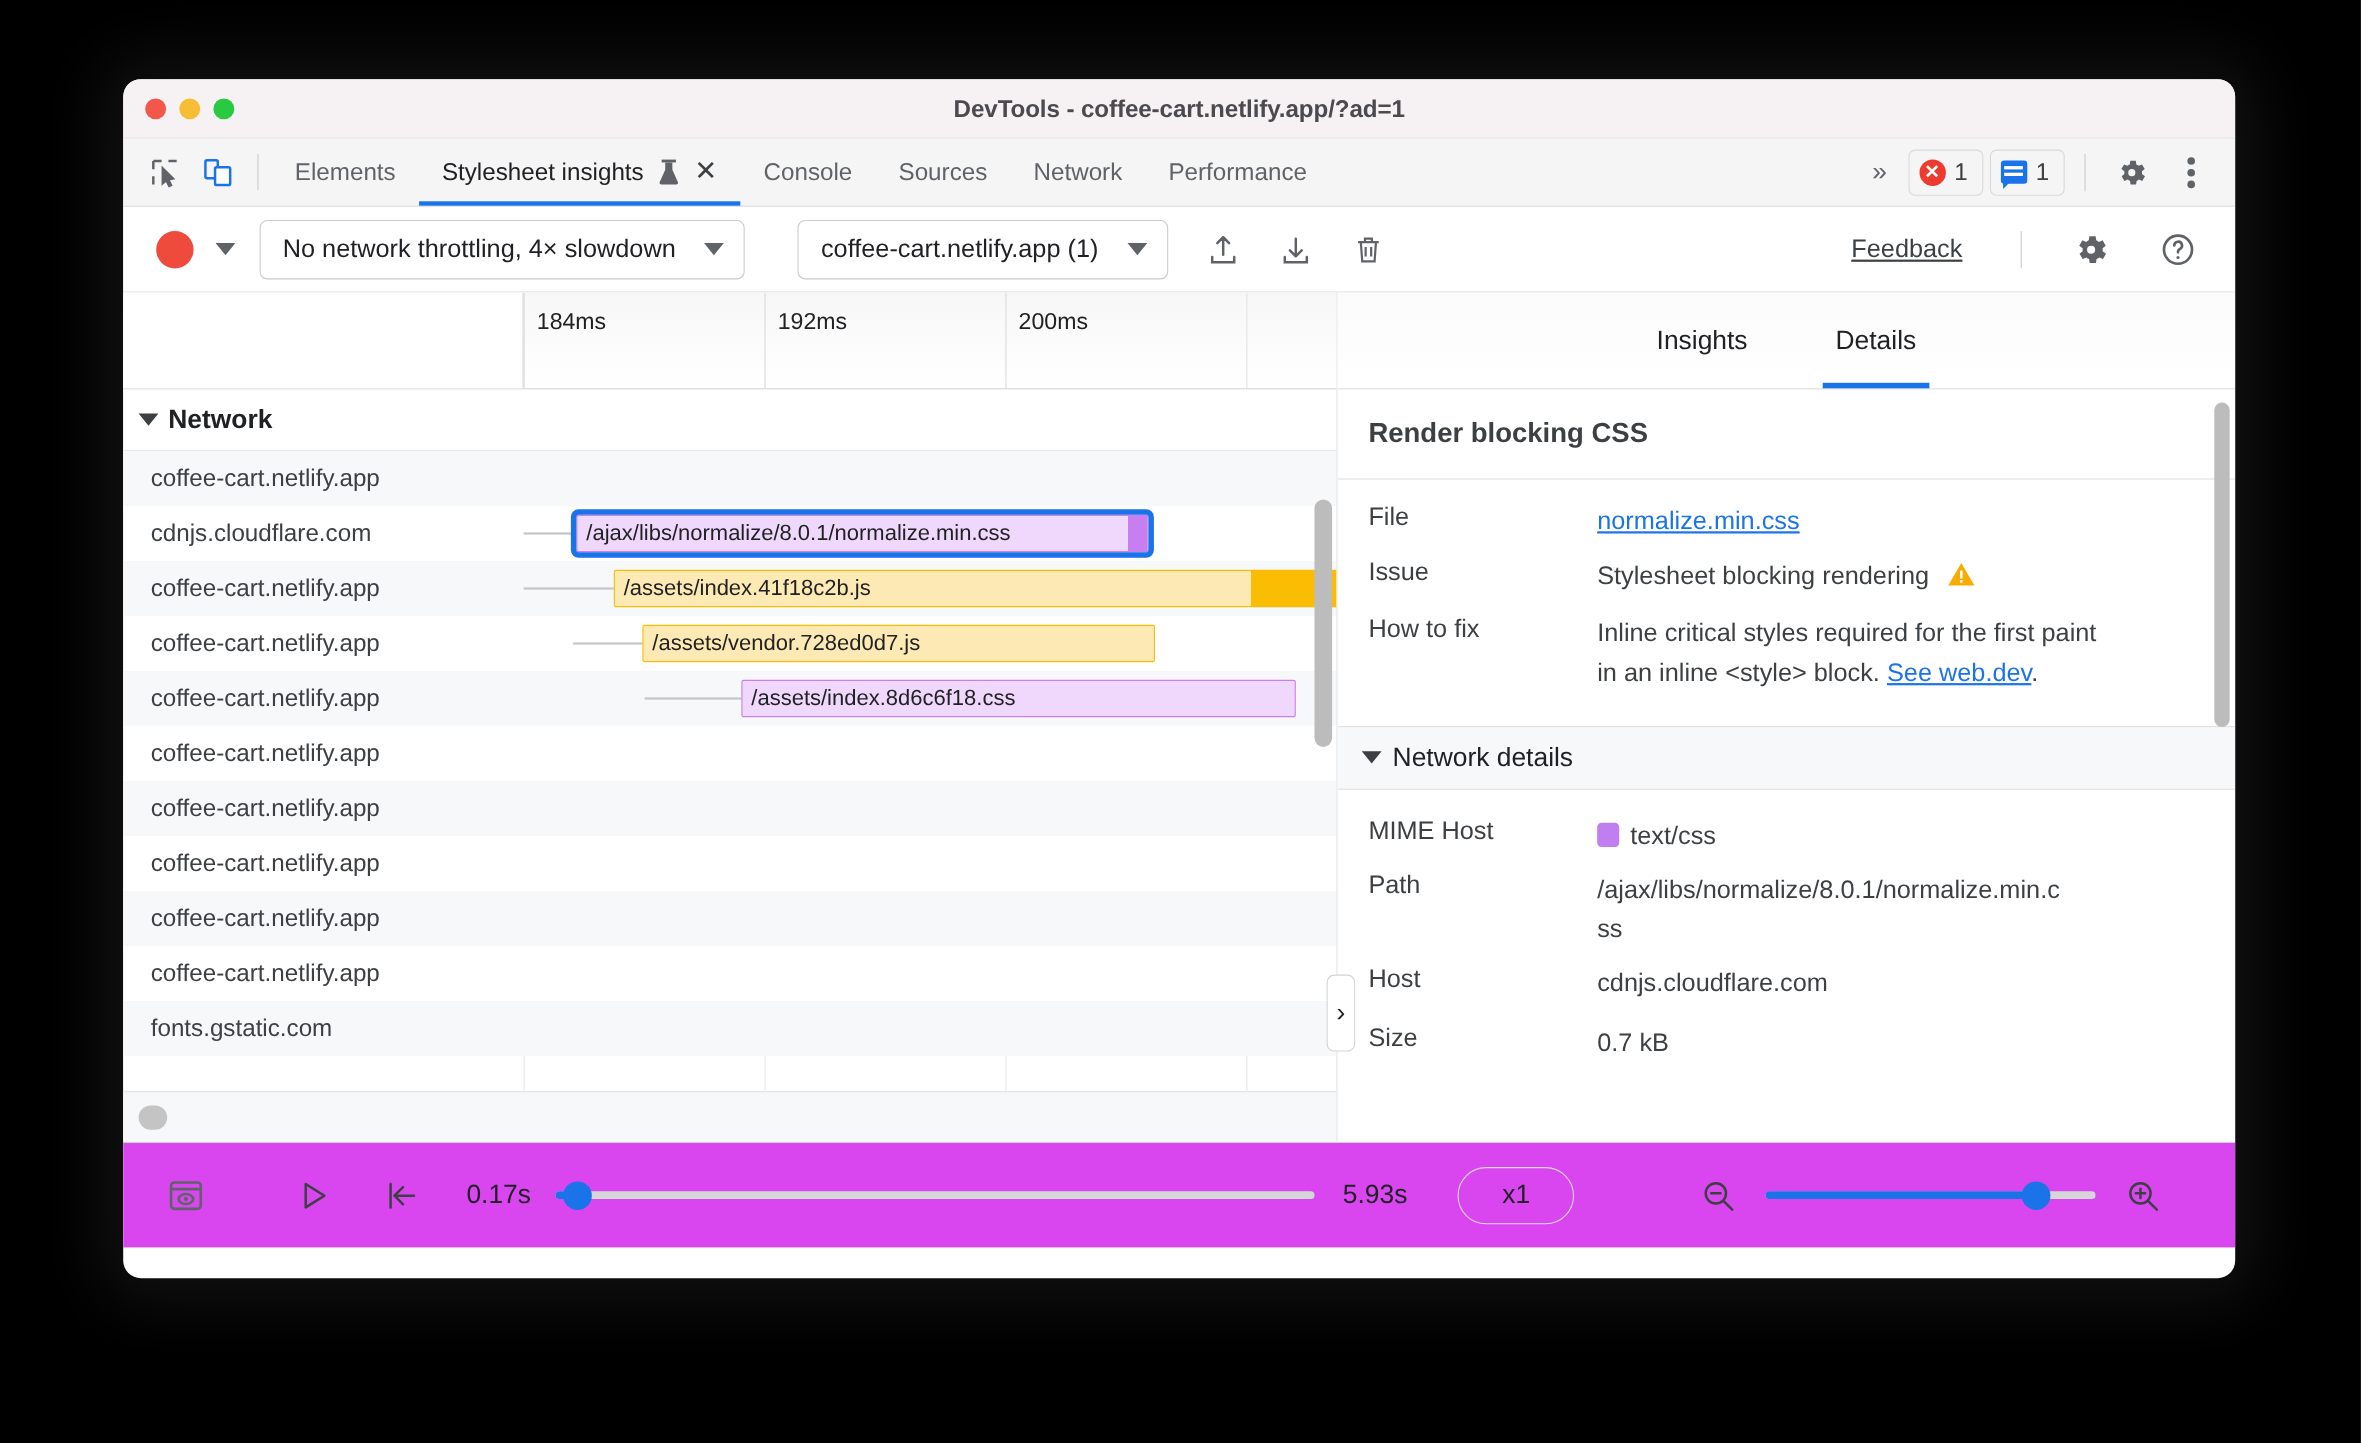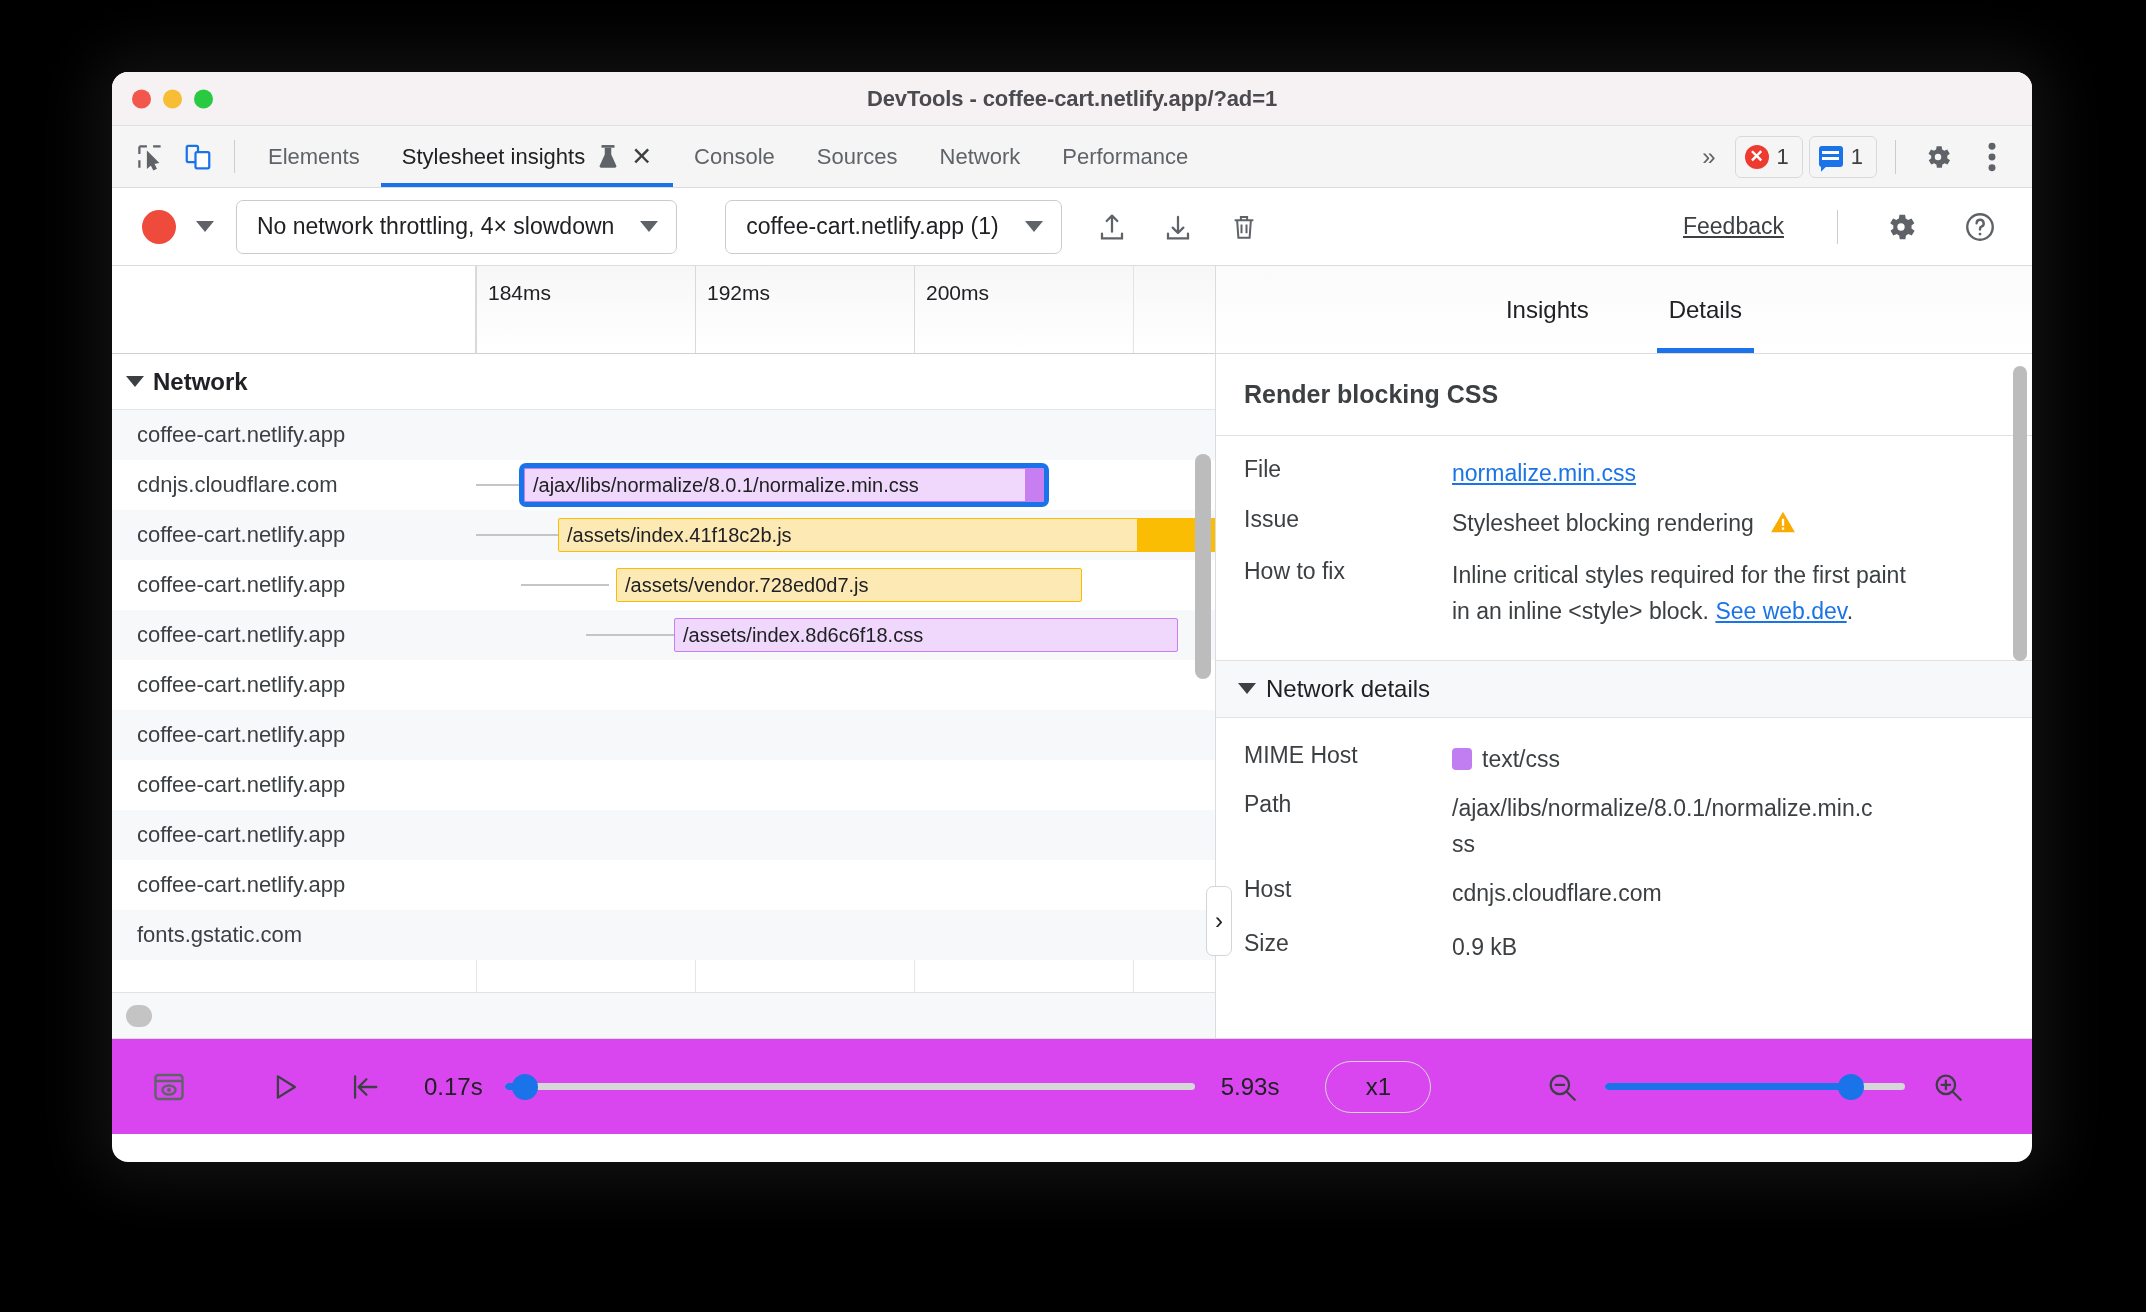--- a/index.html
+++ b/index.html
@@ -520,21 +520,21 @@
               <div class="nrow odd">
                 <div class="nm">coffee-cart.netlify.app</div>
                 <div class="conn-line" style="left: 364px; width: 82px;"></div>
                 <div class="bar" style="left: 446px; width: 702px; background: linear-gradient(to right, rgb(253, 233, 180) 0px, rgb(253, 233, 180) 578px, rgb(251, 188, 4) 578px, rgb(251, 188, 4) 100%); border: 1px solid rgb(251, 188, 4);">
                   <span class="lbltxt">/assets/index.41f18c2b.js</span>
                 </div>
               </div>
               <div class="nrow even">
                 <div class="nm">coffee-cart.netlify.app</div>
                 <div class="conn-line" style="left: 409px; width: 88px;"></div>
-                <div class="bar" style="left: 504px; width: 466px; background: rgb(253, 233, 180); border: 1px solid rgb(251, 188, 4);">
+                <div class="bar" style="left: 472px; width: 466px; background: rgb(253, 233, 180); border: 1px solid rgb(251, 188, 4);">
                   <span class="lbltxt">/assets/vendor.728ed0d7.js</span>
                 </div>
               </div>
               <div class="nrow odd">
                 <div class="nm">coffee-cart.netlify.app</div>
                 <div class="conn-line" style="left: 474px; width: 88px;"></div>
                 <div class="bar" style="left: 562px; width: 504px; background: rgb(239, 216, 251); border: 1px solid rgb(199, 126, 240);">
                   <span class="lbltxt">/assets/index.8d6c6f18.css</span>
                 </div>
               </div>
@@ -621,21 +621,21 @@
           <div class="kv">
             <div class="k">Path</div>
             <div class="v" style="max-width:430px; word-break:break-all">/ajax/libs/normalize/8.0.1/normalize.min.css</div>
           </div>
           <div class="kv" style="margin-top:14px">
             <div class="k">Host</div>
             <div class="v">cdnjs.cloudflare.com</div>
           </div>
           <div class="kv" style="margin-top:18px">
             <div class="k">Size</div>
-            <div class="v">0.9 kB</div>
+            <div class="v">0.7 kB</div>
           </div>
         </div>
 
         <div class="vscroll-right"></div>
       </div>
     </div>
 
     <div class="bottombar">
       <div class="bb-ibtn">
         <svg width="36" height="36" viewBox="0 0 24 24" fill="none" stroke="#5f6368" stroke-width="1.6">

